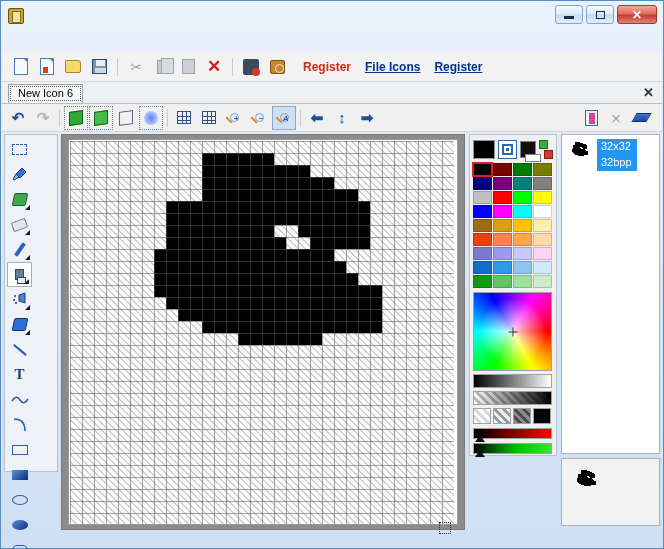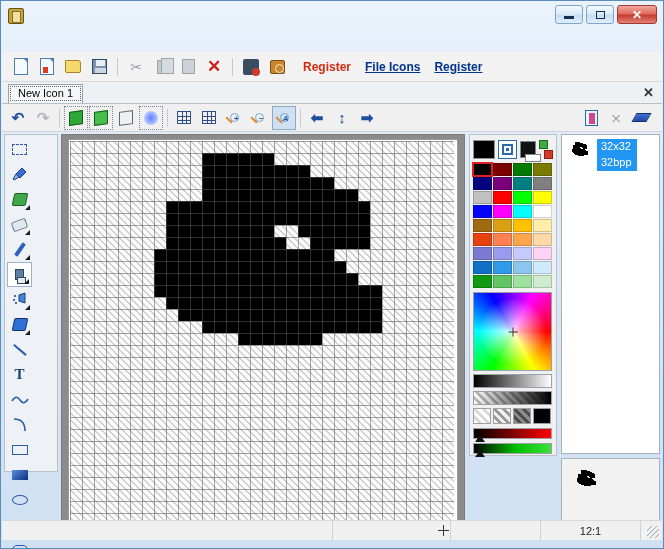--- a/index.html
+++ b/index.html
@@ -317,21 +317,21 @@
       </div>
     <div class="tb-ico">
         <span class="ic-book"></span>
       </div>
     <div class="tb-link">Register</div>
     <div class="tb-link blue">File Icons</div>
     <div class="tb-link blue">Register</div>
   </div>
 
   <div id="tabstrip">
-    <div id="tab1">New Icon 1</div>
+    <div id="tab1">New Icon 6</div>
     <div id="tabclose">✕</div>
   </div>
 
   <div id="toolbar2">
     <div class="t2">
         <span class="arw">↶</span>
       </div>
     <div class="t2">
         <span class="arw dim">↷</span>
       </div>
@@ -603,25 +603,14 @@
         <div class="mini" style="left: 7px; top: 10px; width: 16px; height: 1px; background: rgb(0, 0, 0);"></div>
         <div class="mini" style="left: 7px; top: 11px; width: 17px; height: 1px; background: rgb(0, 0, 0);"></div>
         <div class="mini" style="left: 7px; top: 12px; width: 19px; height: 1px; background: rgb(0, 0, 0);"></div>
         <div class="mini" style="left: 8px; top: 13px; width: 18px; height: 1px; background: rgb(0, 0, 0);"></div>
         <div class="mini" style="left: 9px; top: 14px; width: 17px; height: 1px; background: rgb(0, 0, 0);"></div>
         <div class="mini" style="left: 11px; top: 15px; width: 15px; height: 1px; background: rgb(0, 0, 0);"></div>
         <div class="mini" style="left: 14px; top: 16px; width: 7px; height: 1px; background: rgb(0, 0, 0);"></div>
       </div>
   </div>
 
-  <div id="statusbar">
-    <div class="sb-cell" style="width:330px;border-left:none"></div>
-    <div class="sb-cell" style="width:104px"></div>
-    <div class="sb-cell" style="width:14px;border-left:none">
-        <span class="crosshair"></span>
-      </div>
-    <div class="sb-cell" style="width:90px"></div>
-    <div class="sb-cell" style="width:100px">12:1</div>
-    <div class="sb-cell" style="flex:1"></div>
-    <div class="sb-grip"></div>
-  </div>
 
 </div>
 
 </body></html>

